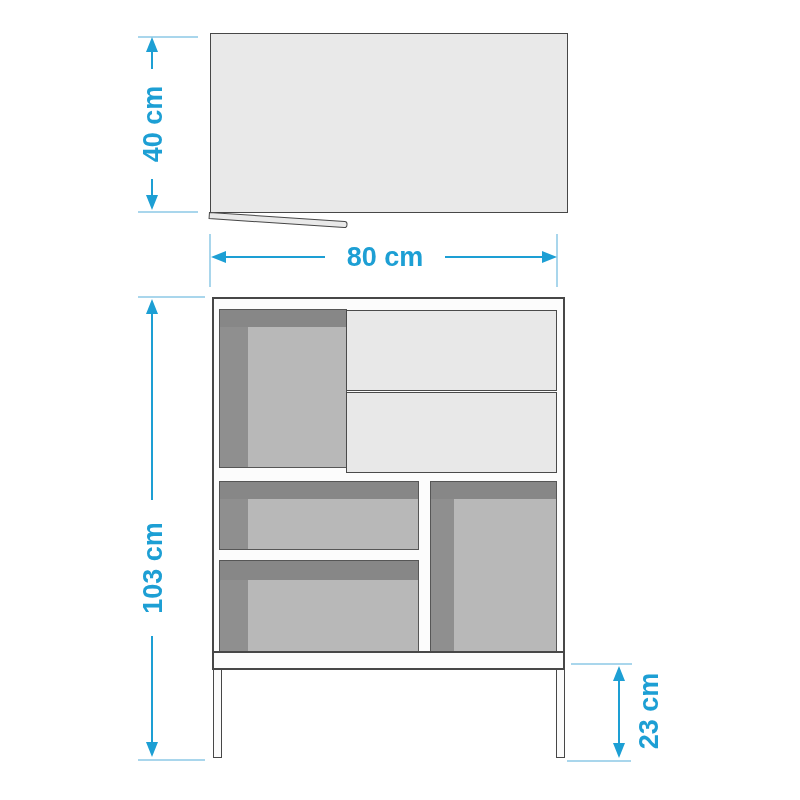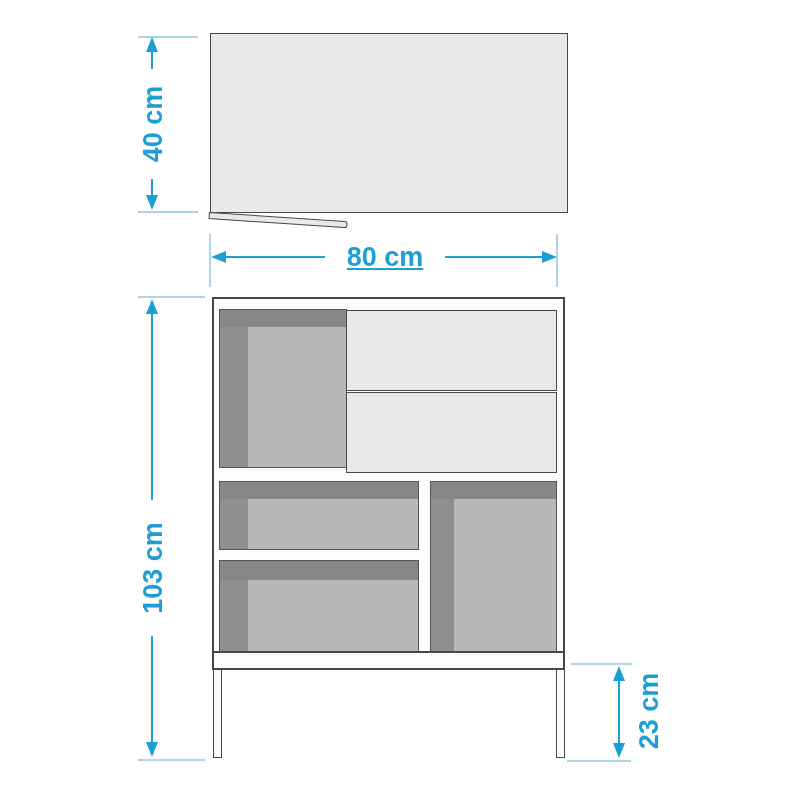--- a/index.html
+++ b/index.html
@@ -59,21 +59,21 @@
     <div class="ah down" style="left:146px; top:195px;"></div>
     <div class="dim-label rot" style="left:98px; top:106px; width:110px; height:36px;">40 cm</div>
   </div>
 
   <div>
     <div class="tick" style="left:209px; top:234px; width:2px; height:53px;"></div>
     <div class="tick" style="left:556px; top:234px; width:2px; height:53px;"></div>
     <div class="dline" style="left:216px; top:256px; width:336px; height:2px;"></div>
     <div class="ah left" style="left:211px; top:251px;"></div>
     <div class="ah right" style="left:542px; top:251px;"></div>
-    <div class="dim-label" style="left:325px; top:239px; width:120px; height:36px;text-decoration:underline;">80 cm</div>
+    <div class="dim-label" style="left:325px; top:239px; width:120px; height:36px;">80 cm</div>
   </div>
 
   <div class="board" style="left:212px; top:297px; width:353px; height:373px; background:#fcfcfc;"></div>
 
   <div class="comp" style="left:219px; top:309px; width:128px; height:159px;">
     <div class="shadow-left" style="width:28px;"></div>
     <div class="shadow-top"></div>
   </div>
 
   <div class="drawer" style="left:346px; top:310px; width:211px; height:81px;"></div>

